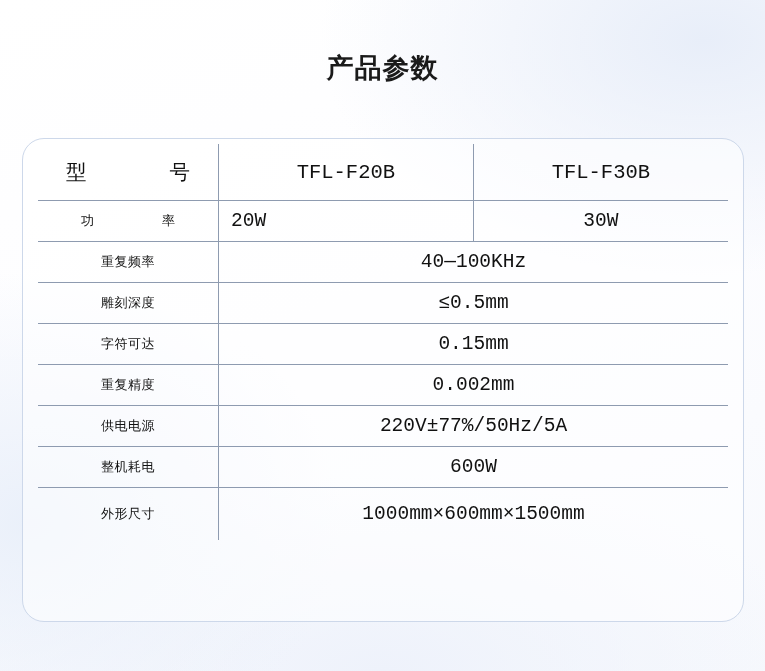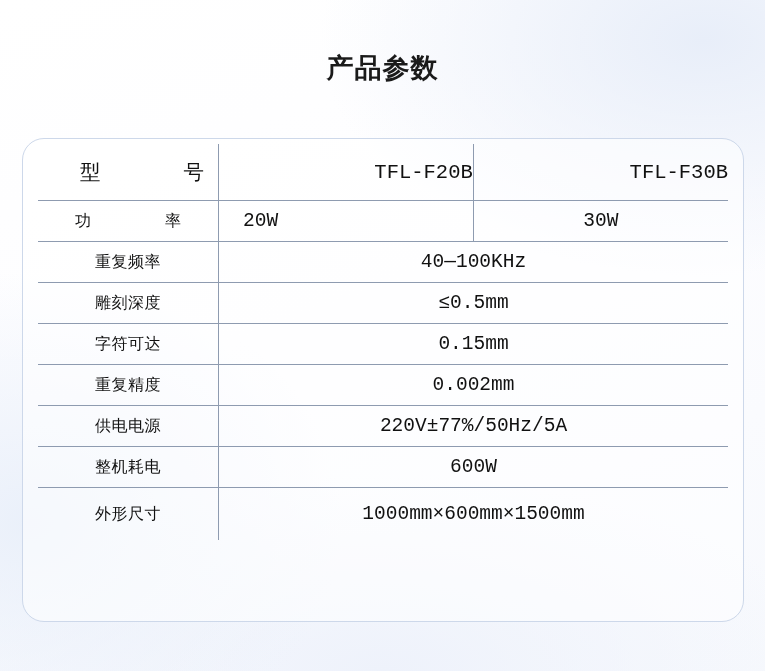--- a/index.html
+++ b/index.html
@@ -62,38 +62,37 @@
     padding: 0;
     vertical-align: middle;
   }
   .spec-table tr:last-child td {
     border-bottom: none;
   }
   .lbl {
     width: 180px;
     text-align: center;
     border-right: 1px solid #8e9bb0;
-    font-size: 16px;
+    font-size: 13px;
     letter-spacing: 0.5px;
   }
   .val {
     text-align: center;
     font-size: 19.5px;
     font-family: Liberation Mono, monospace;
   }
   .val.split-left {
     border-right: 1px solid #8e9bb0;
   }
   .row-model td {
     height: 56px;
   }
   .row-model .lbl,
   .row-model .val {
     font-size: 20.5px;
-    text-align: right;
   }
   .wide-space {
     letter-spacing: 14px;
     padding-left: 14px;
   }
   .row-last td {
     height: 52px;
   }
 </style>
 </head>
@@ -111,21 +110,21 @@
         <td class="lbl">
           <span class="wide-space">型　　号</span>
         </td>
         <td class="val split-left">TFL-F20B</td>
         <td class="val">TFL-F30B</td>
       </tr>
       <tr>
         <td class="lbl">
           <span class="wide-space">功　　率</span>
         </td>
-        <td class="val split-left" style="text-align:left;padding-left:24px;">20W</td>
+        <td class="val split-left" style="text-align:left;padding-left:12px;">20W</td>
         <td class="val">30W</td>
       </tr>
       <tr>
         <td class="lbl">重复频率</td>
         <td class="val" colspan="2">40—100KHz</td>
       </tr>
       <tr>
         <td class="lbl">雕刻深度</td>
         <td class="val" colspan="2">≤0.5mm</td>
       </tr>

